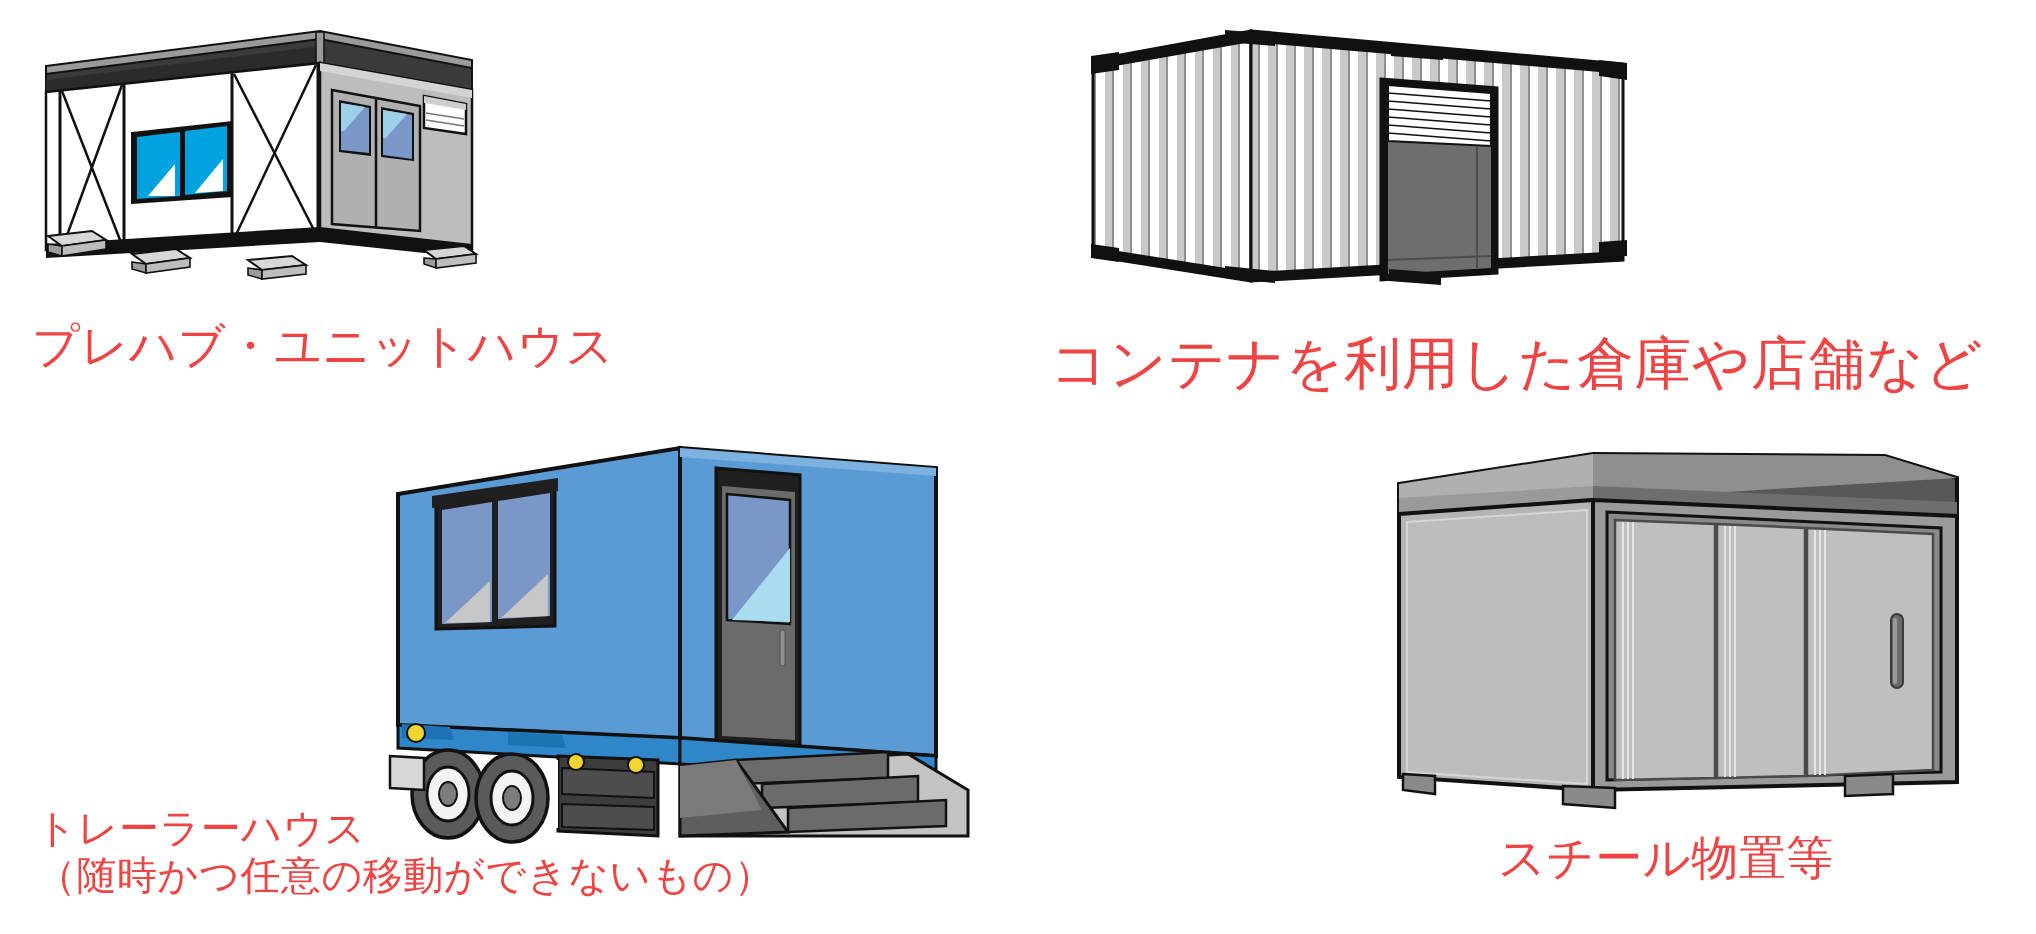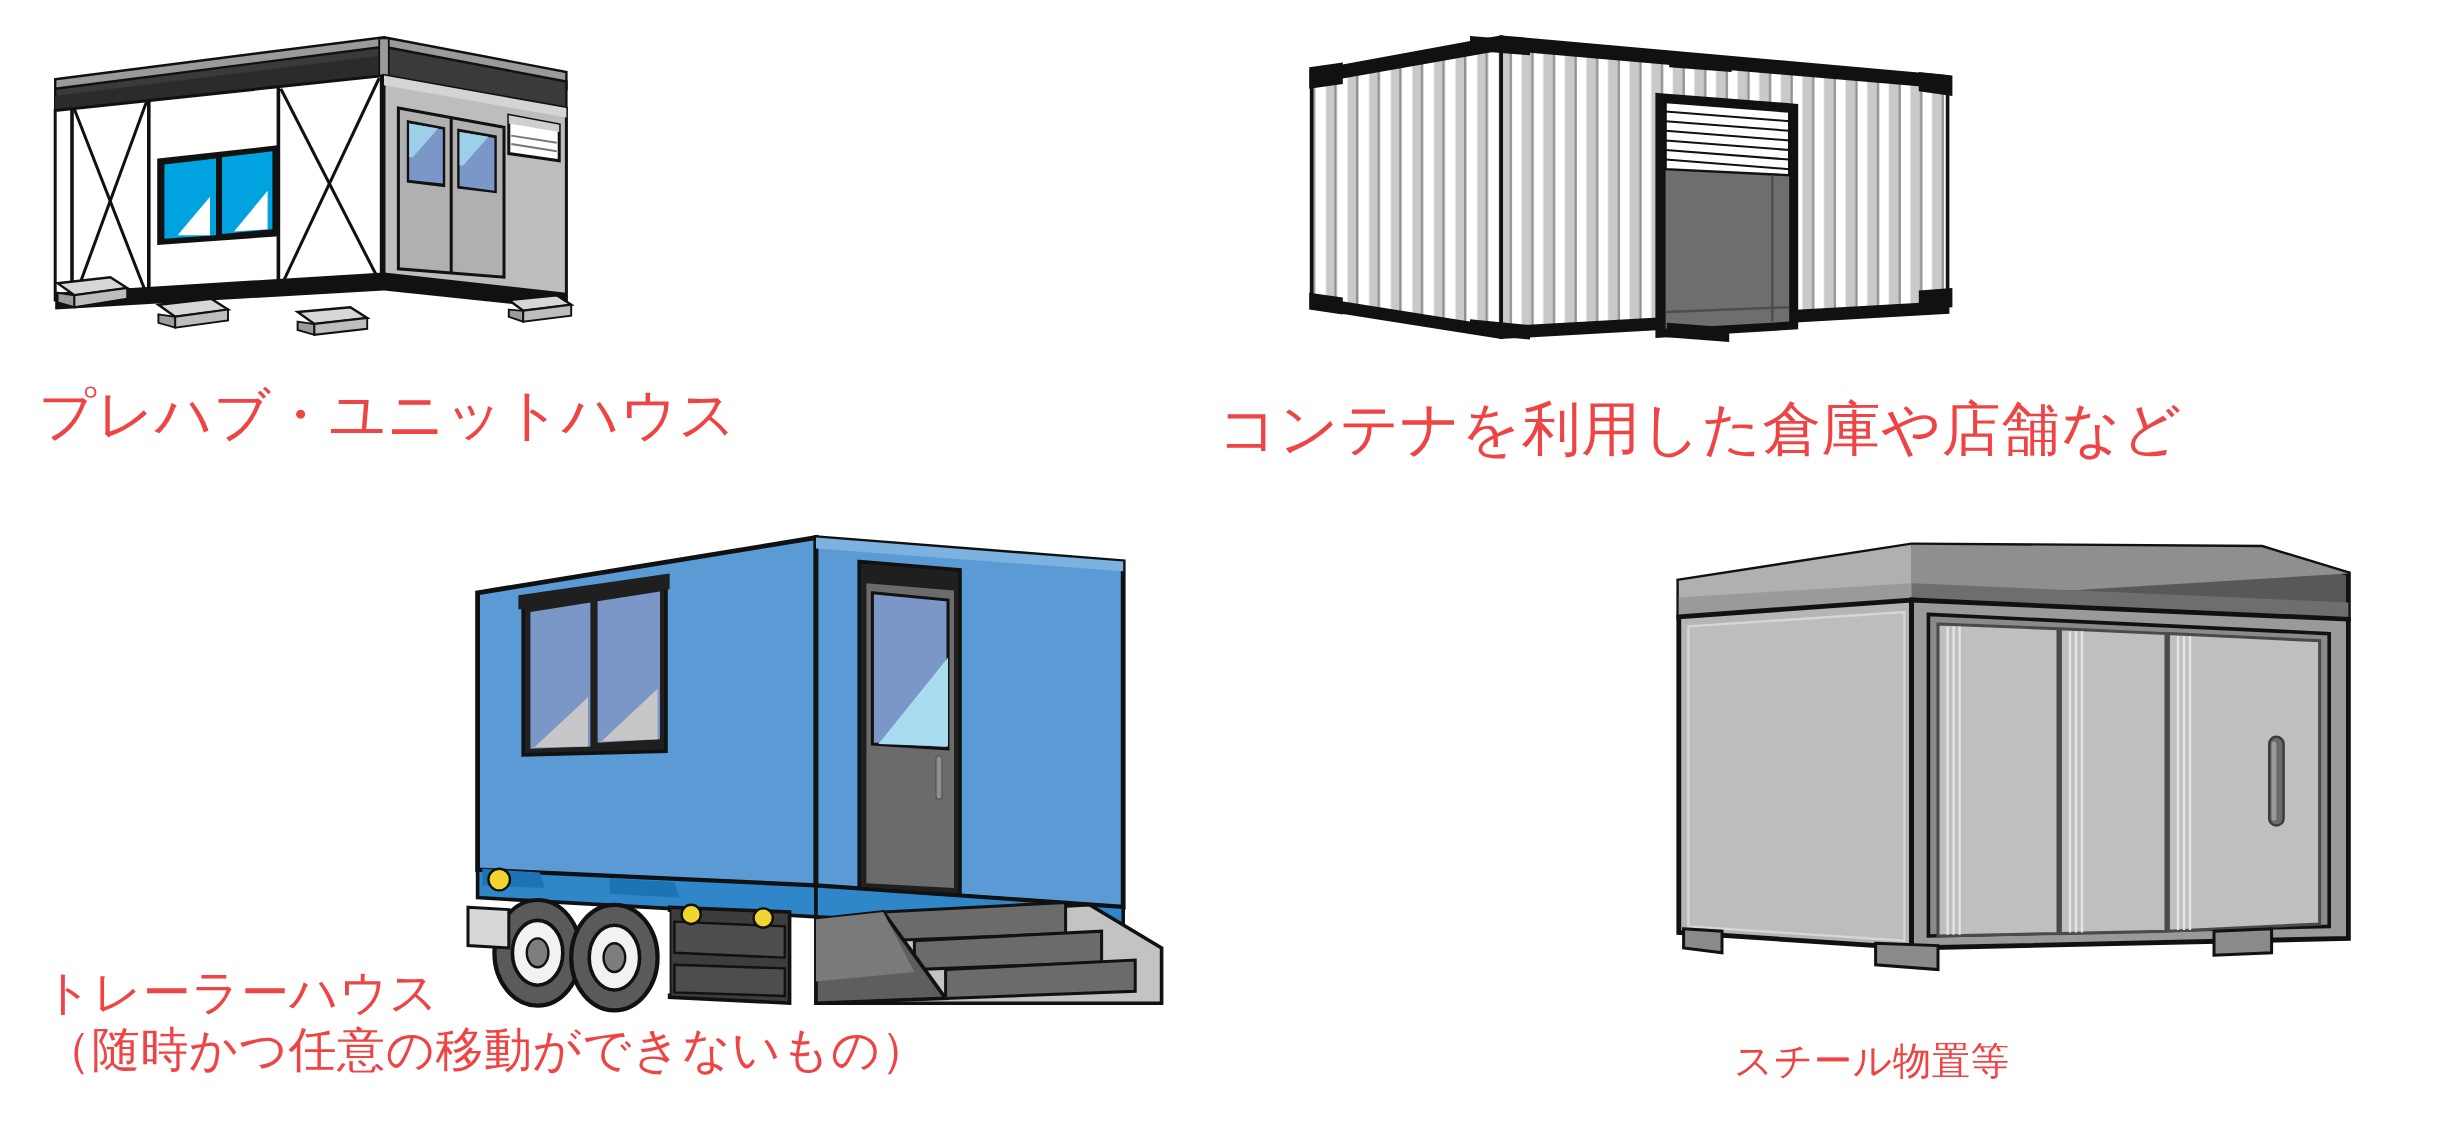--- a/index.html
+++ b/index.html
@@ -3,23 +3,23 @@
 <meta charset="utf-8">
 <style>
   html,body{margin:0;padding:0;background:#ffffff;}
   body{width:2036px;height:934px;position:relative;overflow:hidden;
        font-family:"Liberation Sans","DejaVu Sans",sans-serif;}
   .stage{position:absolute;inset:0;width:2036px;height:934px;}
   .fig{position:absolute;}
   .cap{position:absolute;color:#ef4444;white-space:pre;line-height:1.18;
        font-weight:400;letter-spacing:0.5px;}
   .cap-1{left:32px;  top:318px; font-size:47px;}
-  .cap-2{left:1015px; top:330px; font-size:49px;}
+  .cap-2{left:1050px; top:330px; font-size:57px;}
   .cap-3{left:36px;  top:805px; font-size:40px;}
-  .cap-4{left:1445px;top:830px; font-size:32px;margin-top:36px;}
+  .cap-4{left:1498px;top:830px; font-size:47px;}
   svg{display:block;overflow:visible;}
 </style>
 </head>
 <body>
 
 <div class="stage">
 
   <div class="fig" style="left:20px;top:18px;width:470px;height:265px;">
     <svg width="470" height="265" viewBox="0 0 470 265">
       <g>

